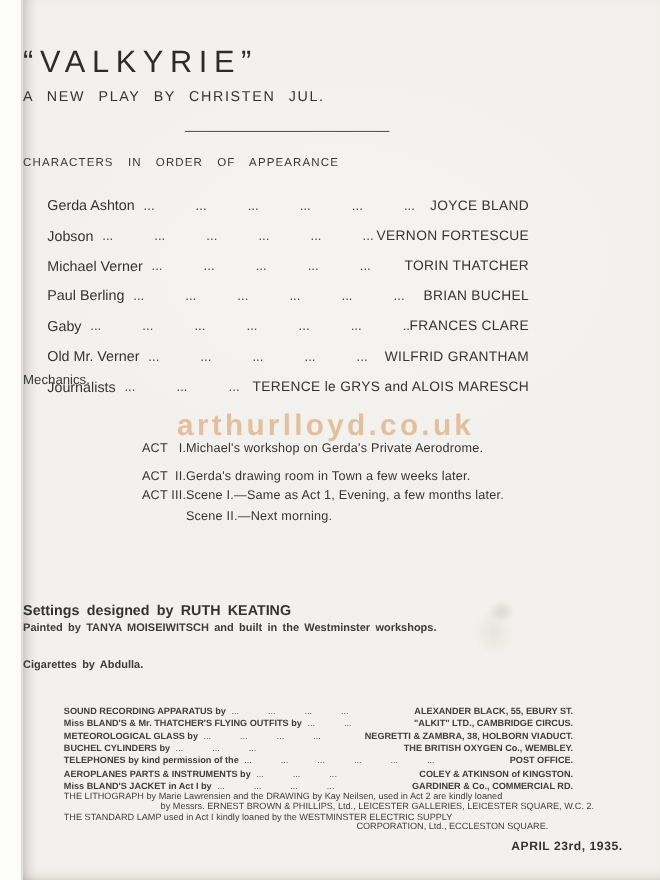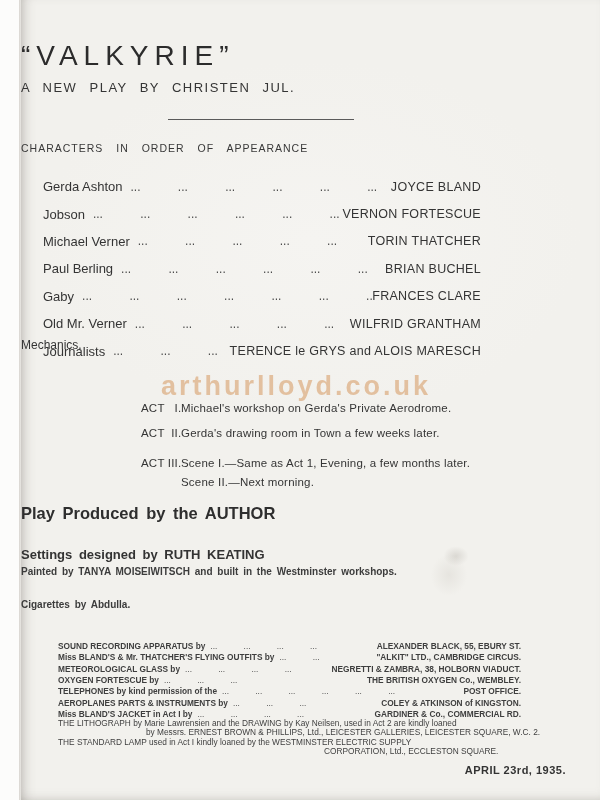--- a/index.html
+++ b/index.html
@@ -23,24 +23,24 @@
   .subtitle{top:80px;font-size:13px;letter-spacing:1.5px;word-spacing:7px;color:#353535;}
   .rule{top:119px;left:147px;width:186px;height:1px;background:#5a5a5a;}
   .heading{top:142px;font-size:10.5px;font-weight:normal;letter-spacing:1px;word-spacing:9px;color:#383838;}
   .cast{top:163px;left:22px;width:438px;z-index:2;margin-top:10px;}
   .cast-row{display:flex;align-items:center;height:27.4px;font-size:13px;color:#343434;}
   .cast-row .char{white-space:nowrap;}
   .cast-row .leader{flex:1;overflow:hidden;white-space:nowrap;padding:0 8px;word-spacing:34px;
     color:#4a4a4a;font-size:12px;}
   .cast-row .actor{white-space:nowrap;font-size:12.5px;letter-spacing:0.3px;}
   .mechanics{top:338px;font-size:12px;color:#343434;z-index:2;}
-  .acts{top:398px;left:120px;width:400px;z-index:2;}
+  .acts{top:398px;left:108px;width:400px;z-index:2;}
   .act-line{display:flex;font-size:11.5px;color:#353535;letter-spacing:0.2px;}
   .act-line .act-label{width:40px;white-space:pre;flex:none;}
-  .a1{margin-top:4px;} .a2{margin-top:13px;} .a3{margin-top:18px;} .a4{margin-top:7px;}
+  .a1{margin-top:4px;} .a2{margin-top:13px;} .a3{margin-top:6px;} .a4{margin-top:7px;}
   .produced{top:504px;font-size:16.5px;font-weight:bold;word-spacing:3px;color:#2e2e2e;}
   .settings{top:547px;font-size:13px;font-weight:bold;word-spacing:3px;color:#333;}
   .painted{top:566px;font-size:10px;font-weight:bold;word-spacing:2px;color:#3c3c3c;}
   .cigarettes{top:599px;font-size:10px;font-weight:bold;word-spacing:2px;color:#3c3c3c;}
   .credits{top:640px;left:37px;width:463px;}
   .credit-row{display:flex;align-items:center;height:11.45px;font-size:8.3px;font-weight:bold;color:#3e3e3e;}
   .credit-row .item{white-space:nowrap;}
   .credit-row .leader{flex:1;overflow:hidden;white-space:nowrap;padding:0 5px;word-spacing:24px;
     font-weight:normal;color:#555;}
   .credit-row .supplier{white-space:nowrap;text-align:right;}
@@ -117,21 +117,20 @@
       <div class="act-line a3">
         <span class="act-label">ACT III.</span>
         <span class="act-text">Scene  I.—Same as Act 1, Evening, a few months later.</span>
       </div>
       <div class="act-line a4">
         <span class="act-label"></span>
         <span class="act-text">Scene II.—Next morning.</span>
       </div>
     </div>
 
-    <div class="abs centered produced">Play Produced by the AUTHOR</div>
     <div class="abs centered settings">Settings designed by RUTH KEATING</div>
     <div class="abs centered cigarettes">Cigarettes by Abdulla.</div>
     <div class="abs centered painted">Painted by TANYA MOISEIWITSCH and built in the Westminster workshops.</div>
 
     <div class="abs credits">
       <div class="credit-row">
         <span class="item">SOUND RECORDING APPARATUS by</span>
         <span class="leader">... ... ... ...</span>
         <span class="supplier">ALEXANDER BLACK, 55, EBURY ST.</span>
       </div>
@@ -139,21 +138,21 @@
         <span class="item">Miss BLAND'S &amp; Mr. THATCHER'S FLYING OUTFITS by</span>
         <span class="leader">... ...</span>
         <span class="supplier">"ALKIT" LTD., CAMBRIDGE CIRCUS.</span>
       </div>
       <div class="credit-row">
         <span class="item">METEOROLOGICAL GLASS by</span>
         <span class="leader">... ... ... ...</span>
         <span class="supplier">NEGRETTI &amp; ZAMBRA, 38, HOLBORN VIADUCT.</span>
       </div>
       <div class="credit-row">
-        <span class="item">OXYGEN FORTESCUE by</span>
+        <span class="item">BUCHEL CYLINDERS by</span>
         <span class="leader">... ... ...</span>
         <span class="supplier">THE BRITISH OXYGEN Co., WEMBLEY.</span>
       </div>
       <div class="credit-row">
         <span class="item">TELEPHONES by kind permission of the</span>
         <span class="leader">... ... ... ... ... ...</span>
         <span class="supplier">POST OFFICE.</span>
       </div>
       <div class="credit-row">
         <span class="item">AEROPLANES PARTS &amp; INSTRUMENTS by</span>

